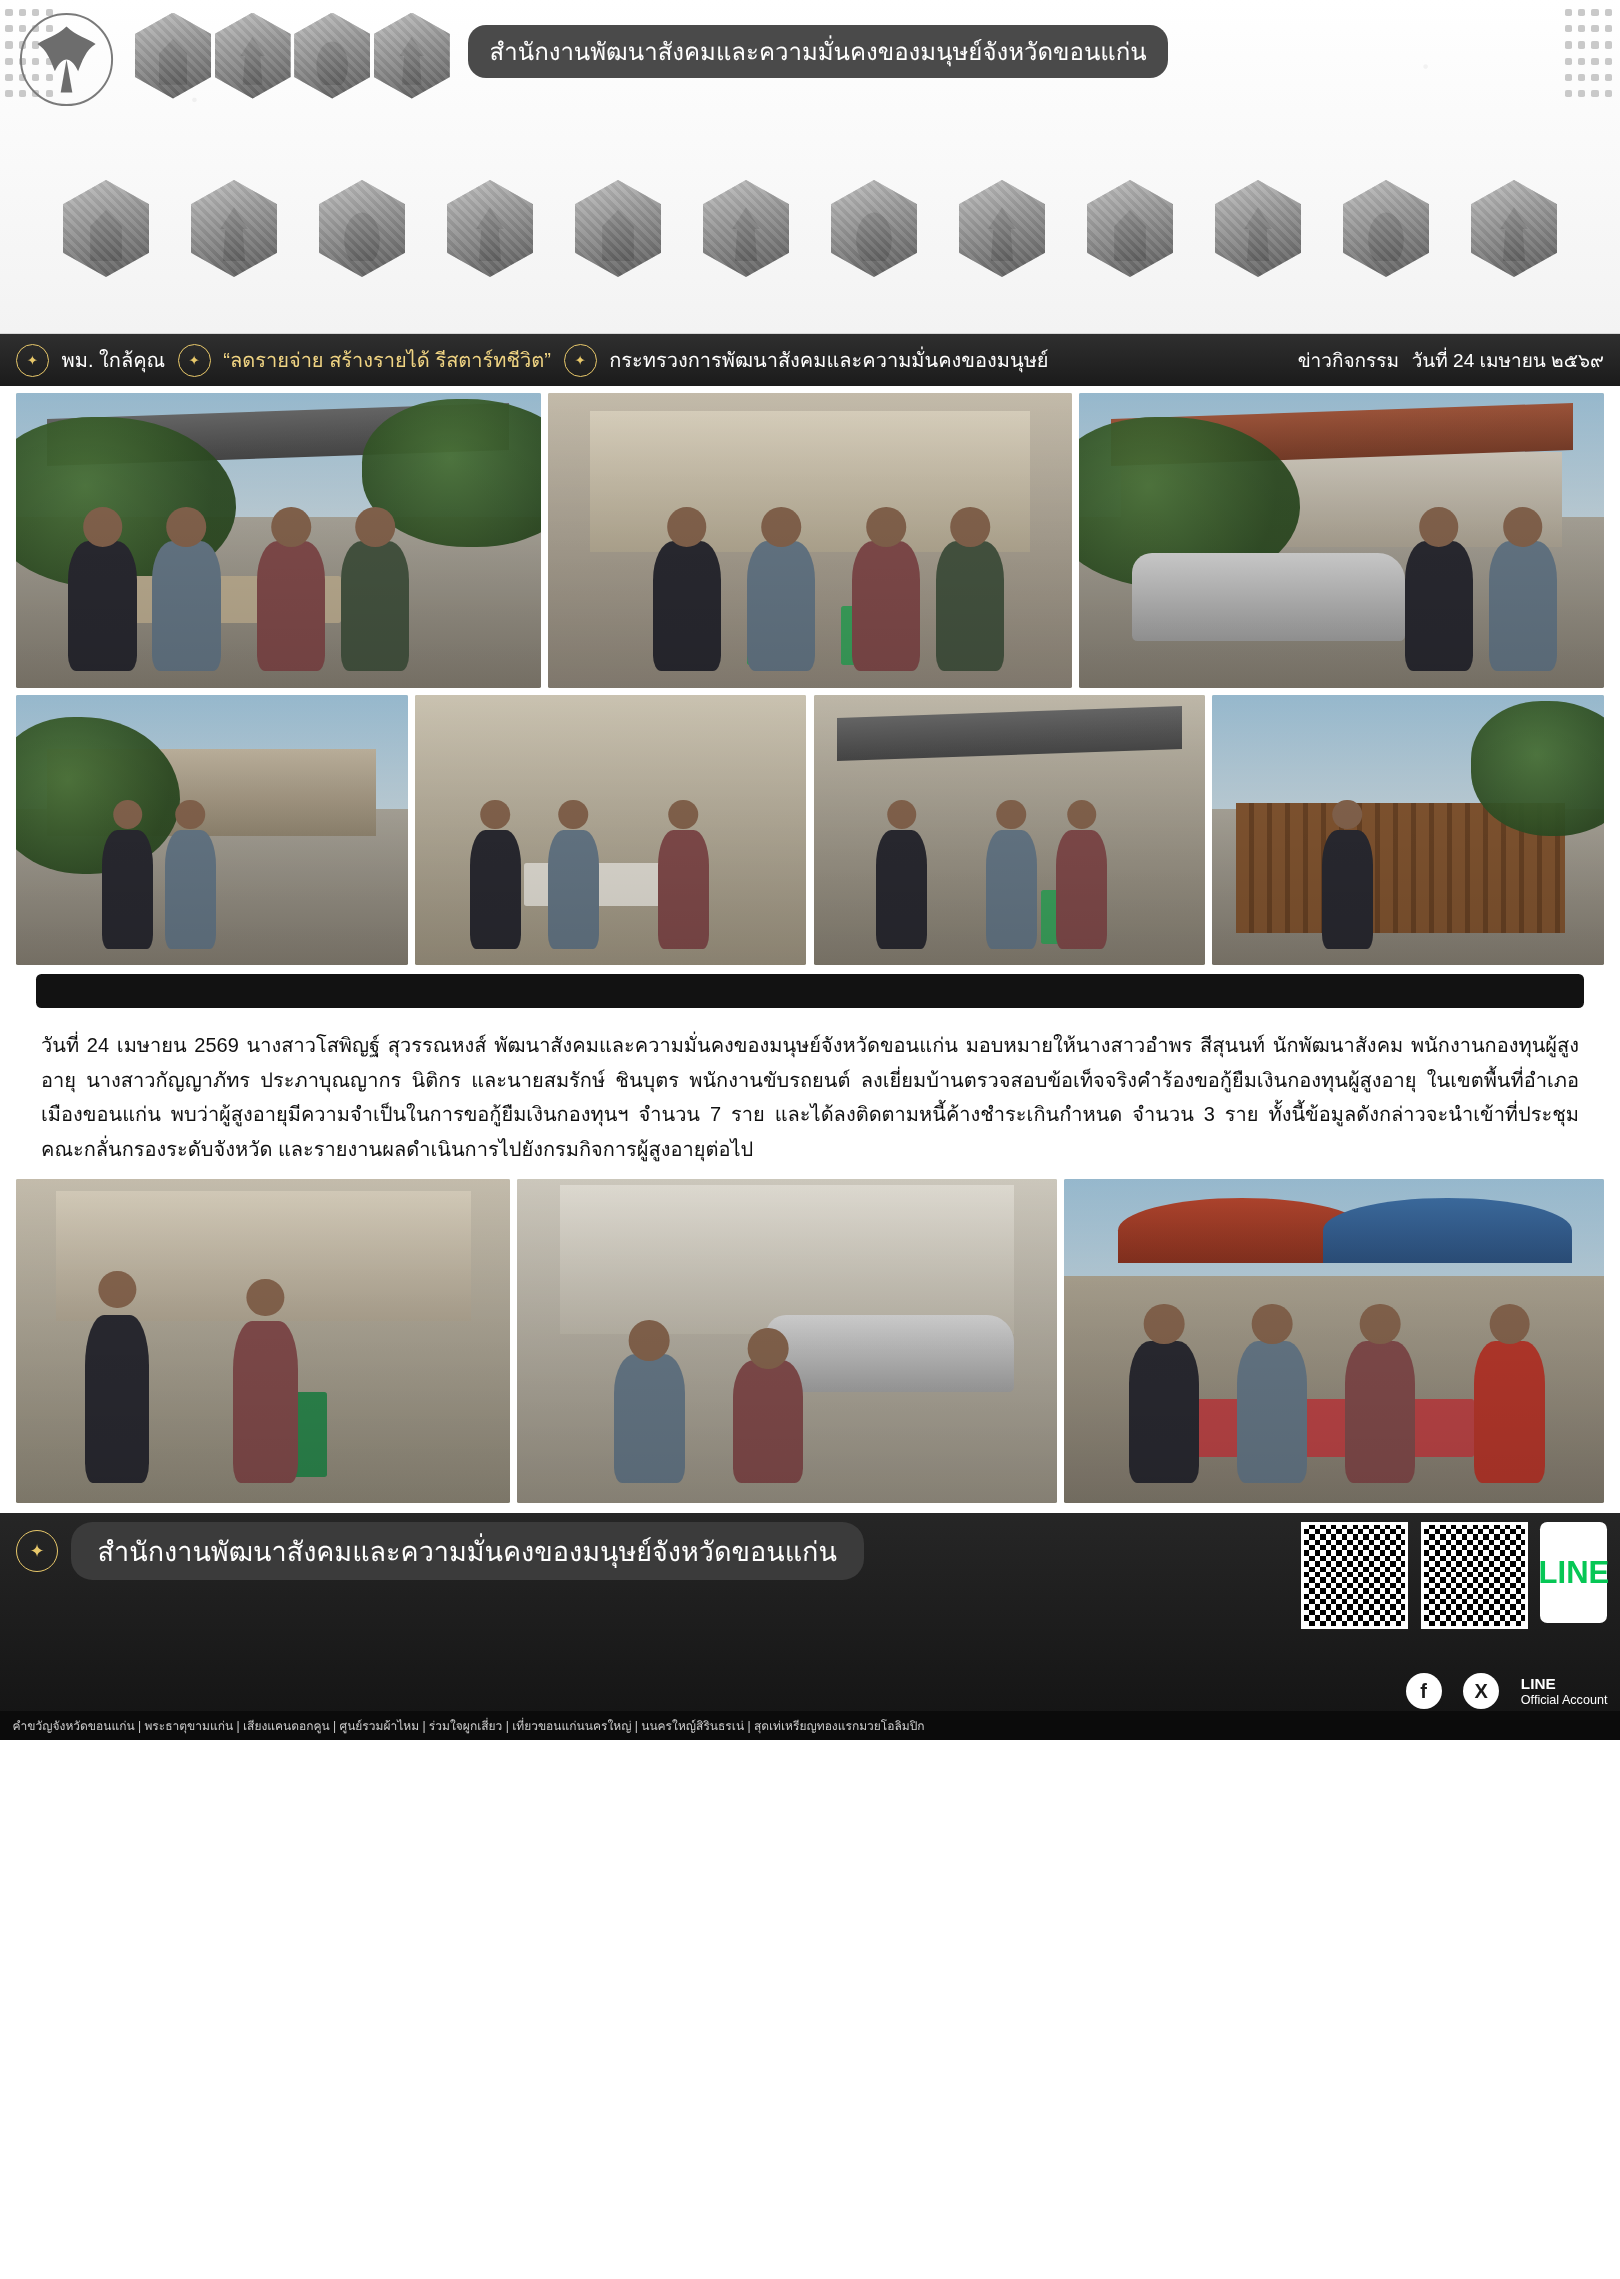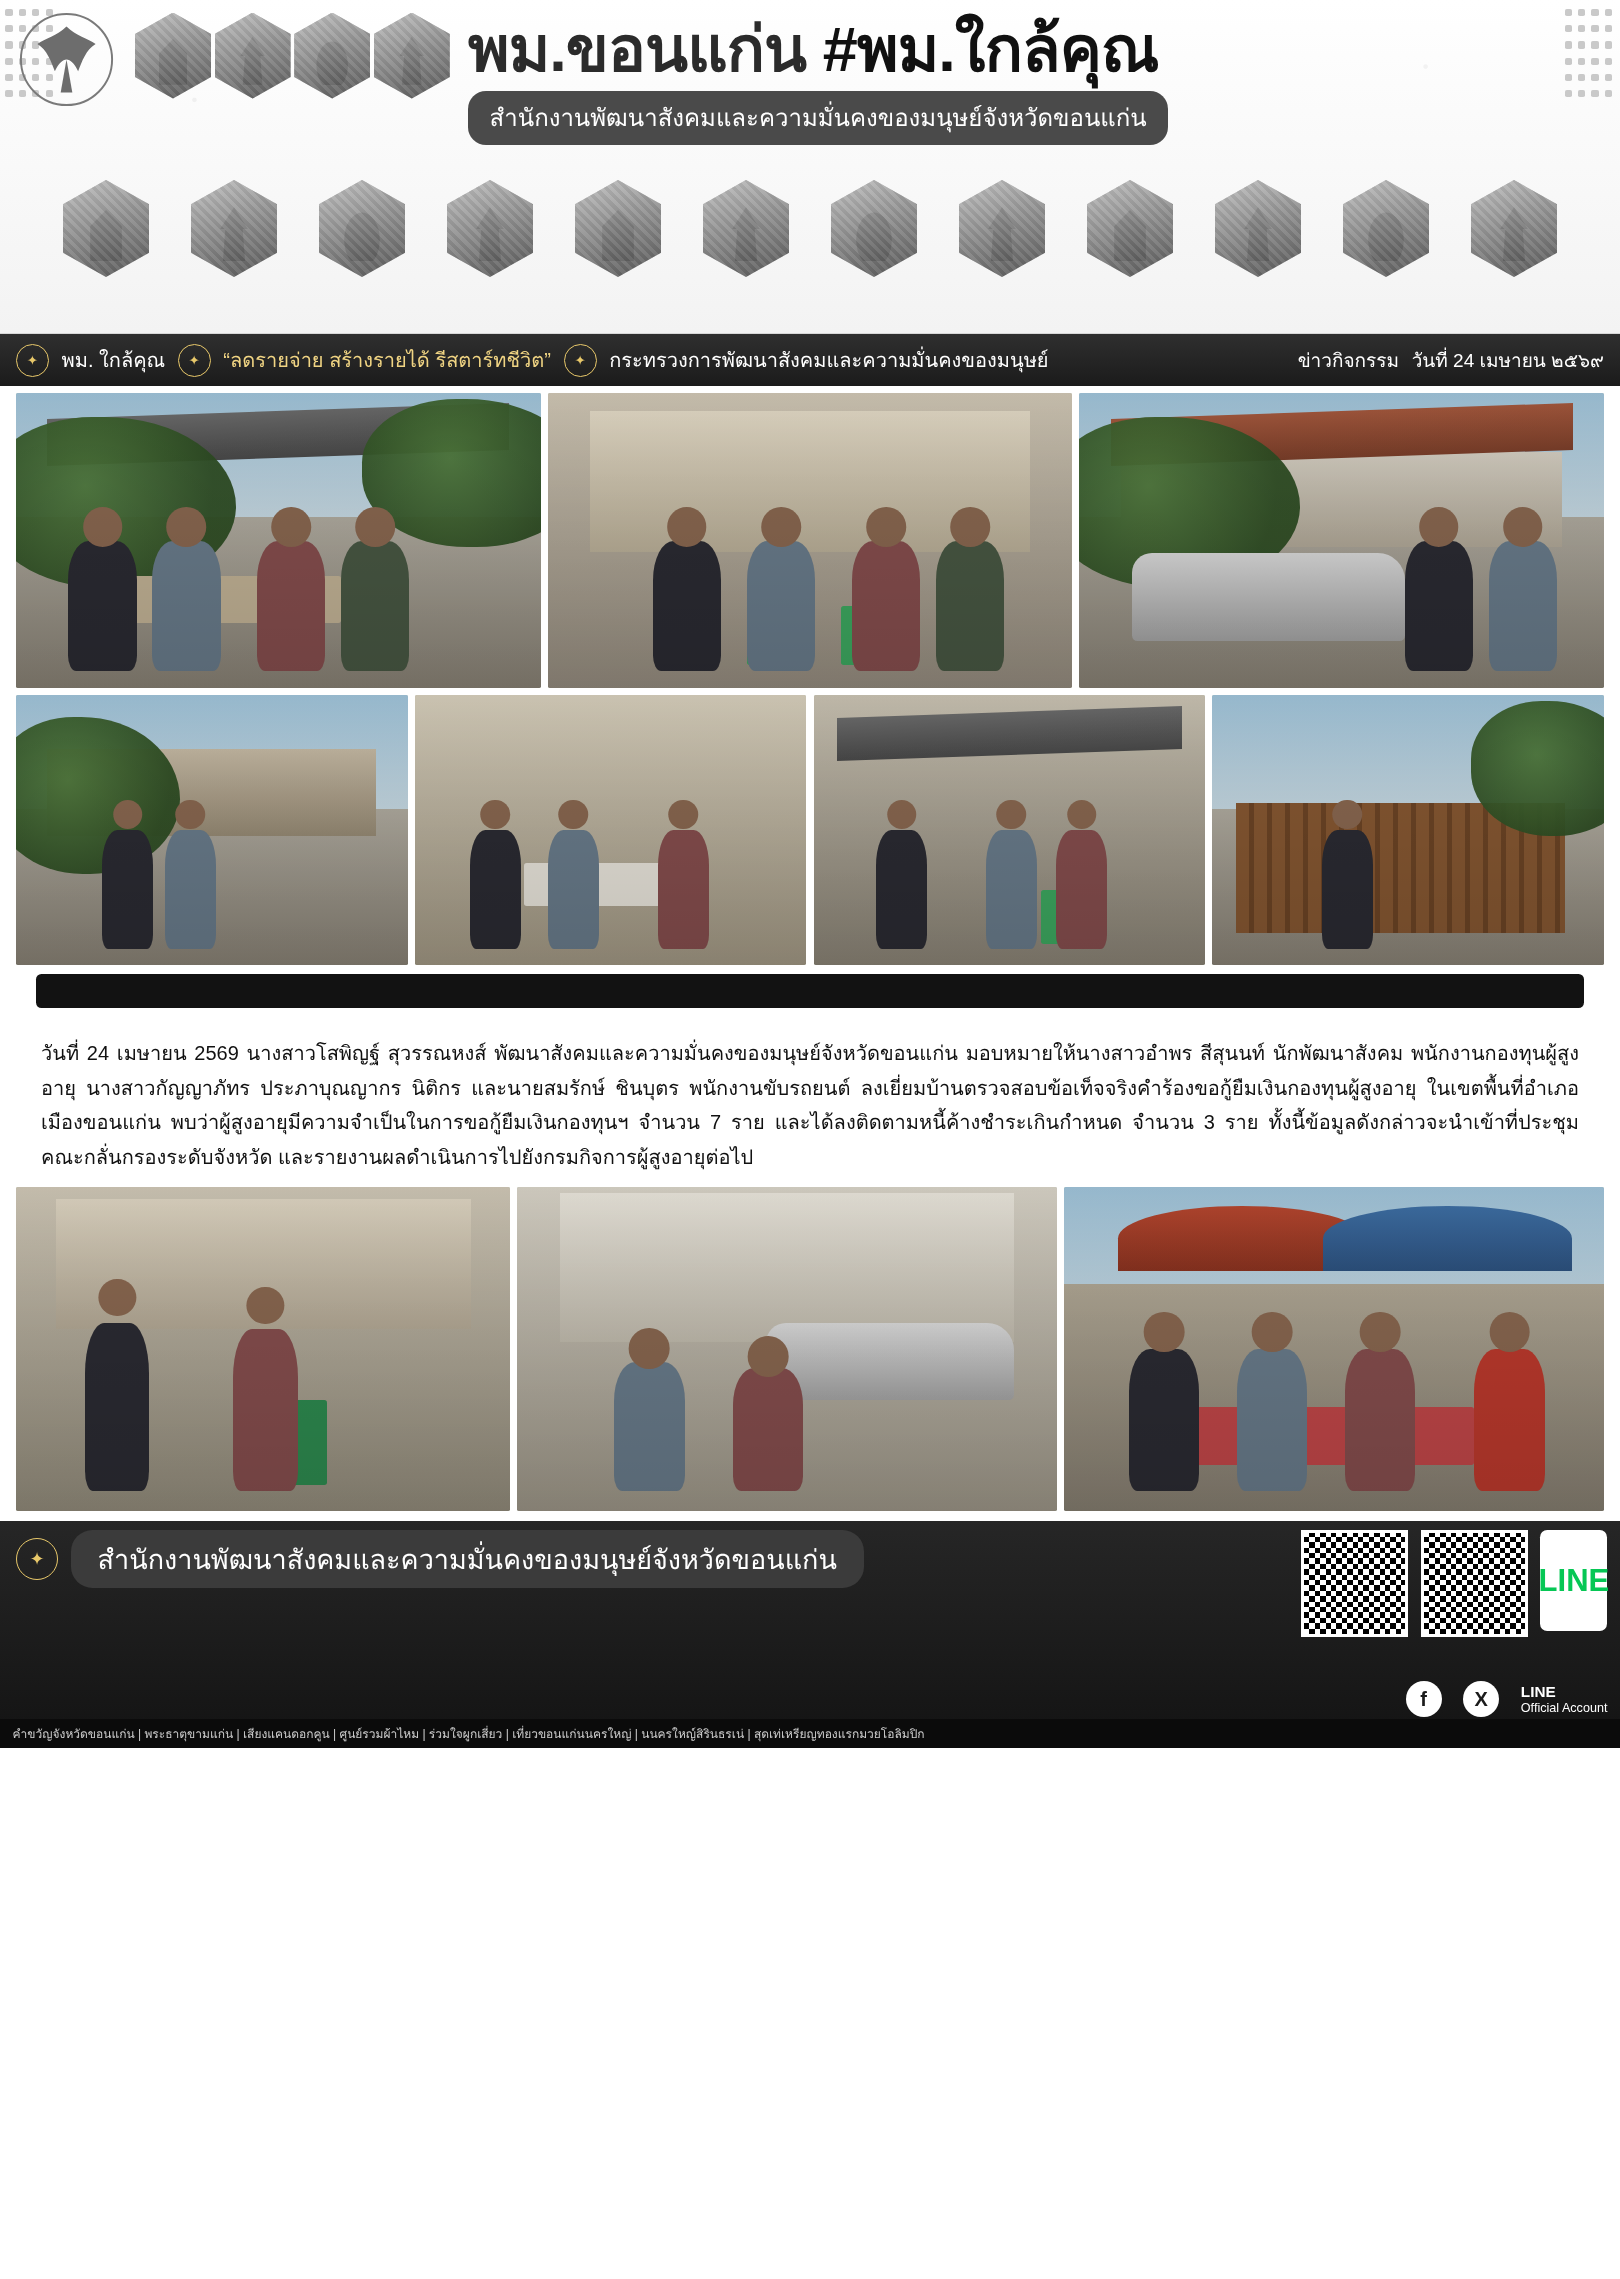--- a/index.html
+++ b/index.html
@@ -272,21 +272,21 @@
     padding: 16px 23.4px 18px 23.4px;
     text-align: center;
     font-size: 27px;
     line-height: 1.45;
     box-sizing: border-box;
   }
   .title-block div { white-space: nowrap; }
 
   
   .body-text {
-    margin: 28px 41px 0 41px;
+    margin: 20px 41px 0 41px;
     font-size: 20px;
     line-height: 1.72;
     color: #111;
     text-align: justify;
   }
   .body-text p { margin: 0; }
 
   
   .footer {
     margin-top: 10.8px;
@@ -454,24 +454,20 @@
         </div>
       <div class="hex sm dome">
           <span class="shape"></span>
         </div>
       <div class="hex sm">
           <span class="shape"></span>
         </div>
     </div>
 
     <div class="brand-box">
-      <div class="brand-title">
-        <span>พม.ขอนแก่น</span>
-        <span class="hash">#พม.ใกล้คุณ</span>
-      </div>
       <div class="brand-sub">สำนักงานพัฒนาสังคมและความมั่นคงของมนุษย์จังหวัดขอนแก่น</div>
     </div>
 
     <div class="hex-row bottom">
       <div class="hex sq">
           <span class="shape"></span>
         </div>
       <div class="hex">
           <span class="shape"></span>
         </div>

